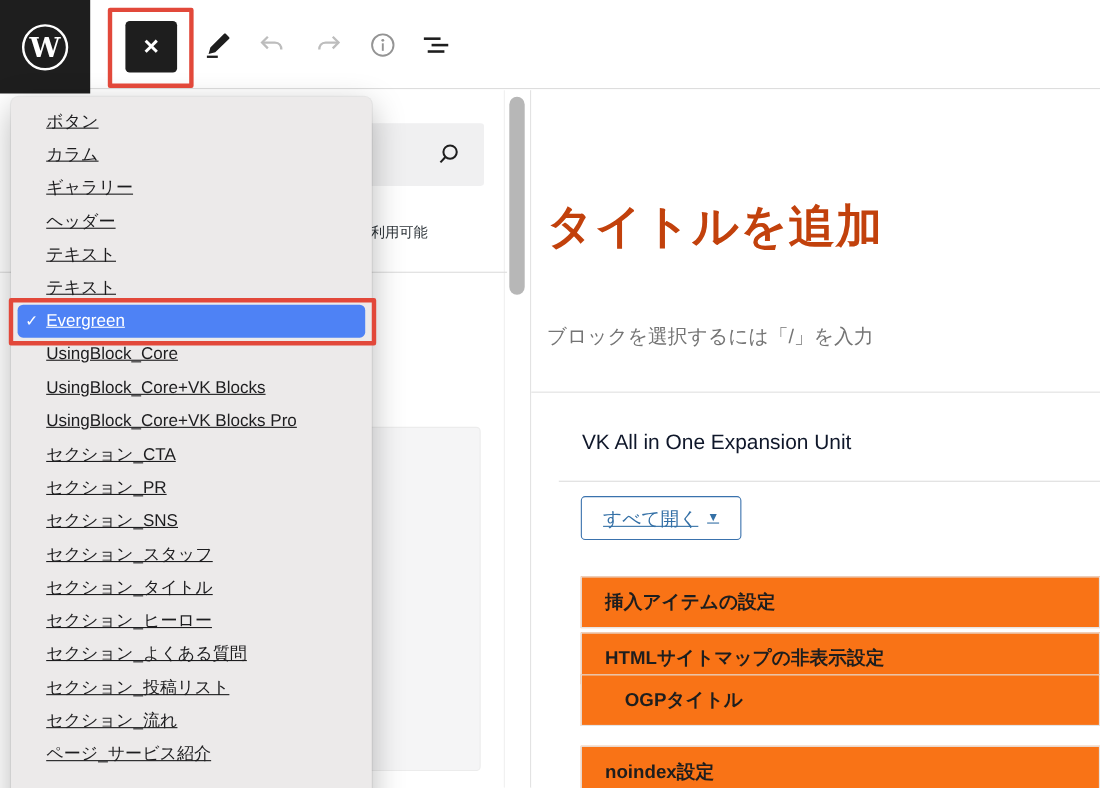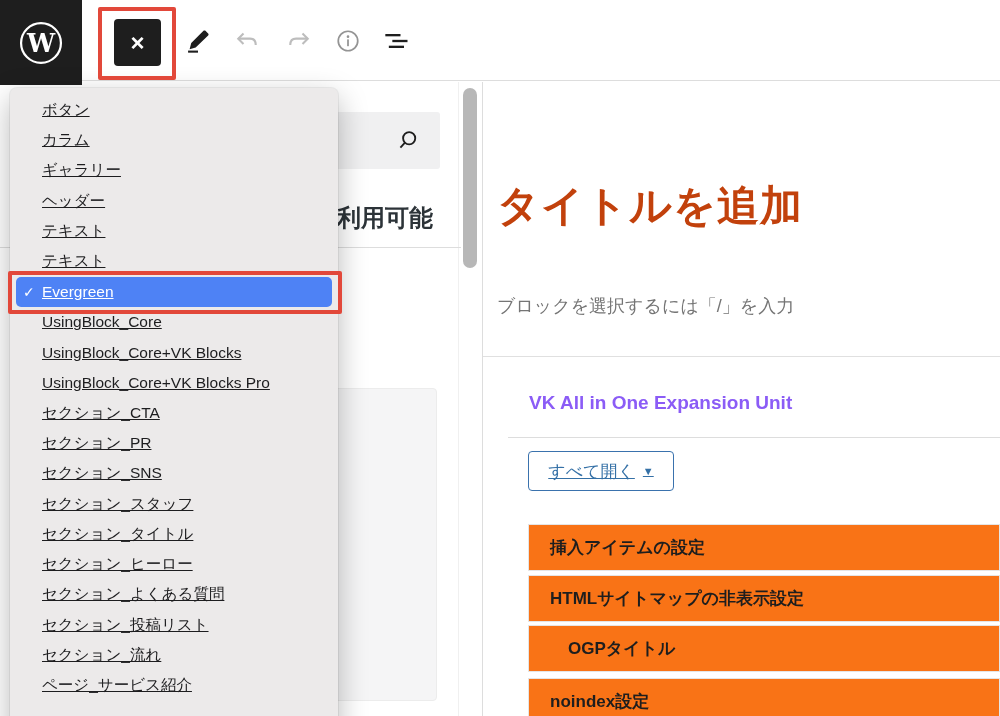--- a/index.html
+++ b/index.html
@@ -26,40 +26,40 @@
   
   #inserter { position:absolute; left:0; top:82px; width:482px; height:634px;
     background:#fff; z-index:1; }
   #inserter-border { position:absolute; left:482px; top:82px; width:1px; height:634px;
     background:#ddd; z-index:1; }
   #inserter-gutter-line { position:absolute; left:458px; top:82px; width:1px; height:634px;
     background:#f0f0f0; z-index:1; }
   #search-box { position:absolute; left:24px; top:112px; width:416px; height:57px;
     background:#f0f0f1; border-radius:3px; z-index:1; }
   #search-icon { position:absolute; right:18px; top:14px; width:28px; height:28px; }
-  #available-label { position:absolute; left:337px; top:202px; font-size:24px;
-    color:#2c3338; z-index:1;font-weight:bold; }
+  #available-label { position:absolute; left:337px; top:202px; font-size:13px;
+    color:#2c3338; z-index:1; }
   #inserter-divider { position:absolute; left:0; top:247px; width:461px; height:1px;
     background:#ddd; z-index:1; }
   #pattern-preview { position:absolute; left:330px; top:388px; width:107px; height:313px;
     background:#f5f5f6; border:1px solid #ececec; border-radius:4px; z-index:1; }
   #scrollbar-thumb { position:absolute; left:463px; top:88px; width:14px; height:180px;
     background:#b7b7b7; border-radius:7px; z-index:2; }
 
   
   #canvas { position:absolute; left:483px; top:82px; width:517px; height:634px;
     background:#fff; z-index:1; }
   #post-title { position:absolute; left:14px; top:96px; font-size:42px; font-weight:bold;
     color:#c2410c; letter-spacing:1px; white-space:nowrap; }
   #block-placeholder { position:absolute; left:14px; top:212px; font-size:18px;
     color:#757575; white-space:nowrap; }
   #metabox-separator { position:absolute; left:0; top:274px; width:517px; height:1px;
     background:#e0e0e0; }
-  #vk-title { position:absolute; left:46px; top:310px; font-size:19px; font-weight:bold;
-    color:#8b5cf6; white-space:nowrap; }
+  #vk-title { position:absolute; left:46px; top:310px; font-size:19px; font-weight:normal;
+    color:#0f172a; white-space:nowrap; }
   #vk-rule { position:absolute; left:25px; top:355px; width:492px; height:1px; background:#ddd; }
   #open-all-btn { position:absolute; left:45px; top:369px; width:146px; height:40px;
     background:#fff; border:1px solid #3a72ad; border-radius:4px; color:#3470a6;
     font-size:17px; display:flex; align-items:center; justify-content:center; gap:8px;
     white-space:nowrap;text-decoration:underline; }
   #open-all-btn .caret { font-size:11px; }
   .accordion-row { position:absolute; left:45px; width:472px; height:47px;
     background:#f97316; border:1px solid #e5e5e5; display:flex; align-items:center;
     padding-left:21px; font-size:17px; font-weight:bold; color:#1e1e1e; white-space:nowrap; }
 
@@ -147,21 +147,21 @@
   <div id="vk-rule"></div>
 
   <button id="open-all-btn" style="cursor:pointer;">
     <span>すべて開く</span>
     <span class="caret">▼</span>
   </button>
 
   <div id="accordion">
       <div class="accordion-row" style="top: 442px;">挿入アイテムの設定</div>
       <div class="accordion-row" style="top: 493px;">HTMLサイトマップの非表示設定</div>
-      <div class="accordion-row" style="top: 543px; padding-left: 39px;">OGPタイトル</div>
+      <div class="accordion-row" style="top: 531px; padding-left: 39px;">OGPタイトル</div>
       <div class="accordion-row" style="top: 596px;">noindex設定</div>
     </div>
 </div>
 
 <div id="category-dropdown">
   <div class="dd-list">
       <div class="dd-item">
         <span>ボタン</span>
       </div>
       <div class="dd-item">

